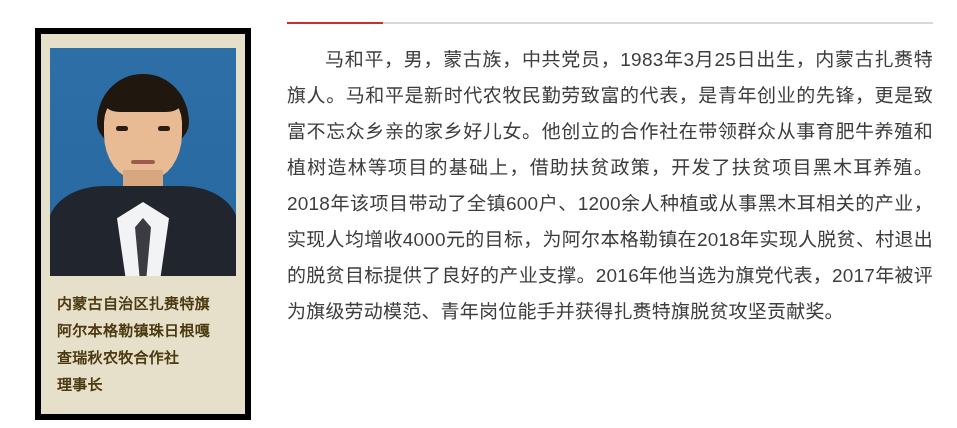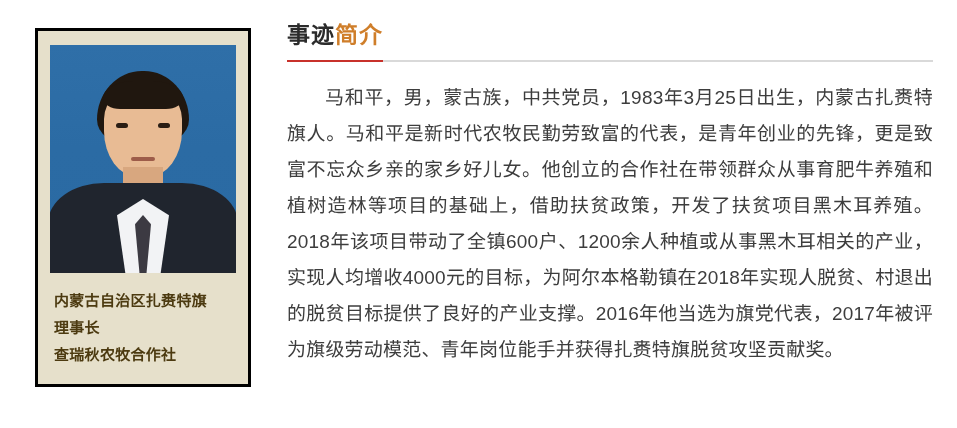--- a/index.html
+++ b/index.html
@@ -20,21 +20,21 @@
     box-sizing: border-box;
     display: flex;
     align-items: flex-start;
   }
 
   
   .profile-card {
     width: 216px;
     margin: 28px 0 0 35px;
     background: #e6e0cb;
-    border: 3px solid #000000;
+    border: 6px solid #000000;
     box-sizing: border-box;
     padding: 14px 14px 16px 14px;
     display: flex;
     flex-direction: column;
     align-items: center;
   }
   .portrait {
     width: 186px;
     height: 228px;
     background: linear-gradient(180deg, #2f6fa8 0%, #2b6ba4 45%, #2a6aa3 100%);
@@ -197,26 +197,24 @@
       <div class="eye l"></div>
       <div class="eye r"></div>
       <div class="mouth"></div>
       <div class="neck"></div>
       <div class="jacket"></div>
       <div class="shirt"></div>
       <div class="tie"></div>
     </div>
     <div class="profile-caption">
       <div>内蒙古自治区扎赉特旗</div>
+      <div>阿尔本格勒镇珠日根嘎</div>
+      <div>查瑞秋农牧合作社</div>
       <div>理事长</div>
-      <div>查瑞秋农牧合作社</div>
     </div>
   </div>
 
   <div class="content">
-    <div class="section-title">
-      <span class="t-dark">事迹</span><span class="t-accent">简介</span>
-    </div>
     <div class="title-rule"></div>
     <div class="body-text">马和平，男，蒙古族，中共党员，1983年3月25日出生，内蒙古扎赉特旗人。马和平是新时代农牧民勤劳致富的代表，是青年创业的先锋，更是致富不忘众乡亲的家乡好儿女。他创立的合作社在带领群众从事育肥牛养殖和植树造林等项目的基础上，借助扶贫政策，开发了扶贫项目黑木耳养殖。2018年该项目带动了全镇600户、1200余人种植或从事黑木耳相关的产业，实现人均增收4000元的目标，为阿尔本格勒镇在2018年实现人脱贫、村退出的脱贫目标提供了良好的产业支撑。2016年他当选为旗党代表，2017年被评为旗级劳动模范、青年岗位能手并获得扎赉特旗脱贫攻坚贡献奖。</div>
   </div>
 
 </div>
 
 </body></html>

